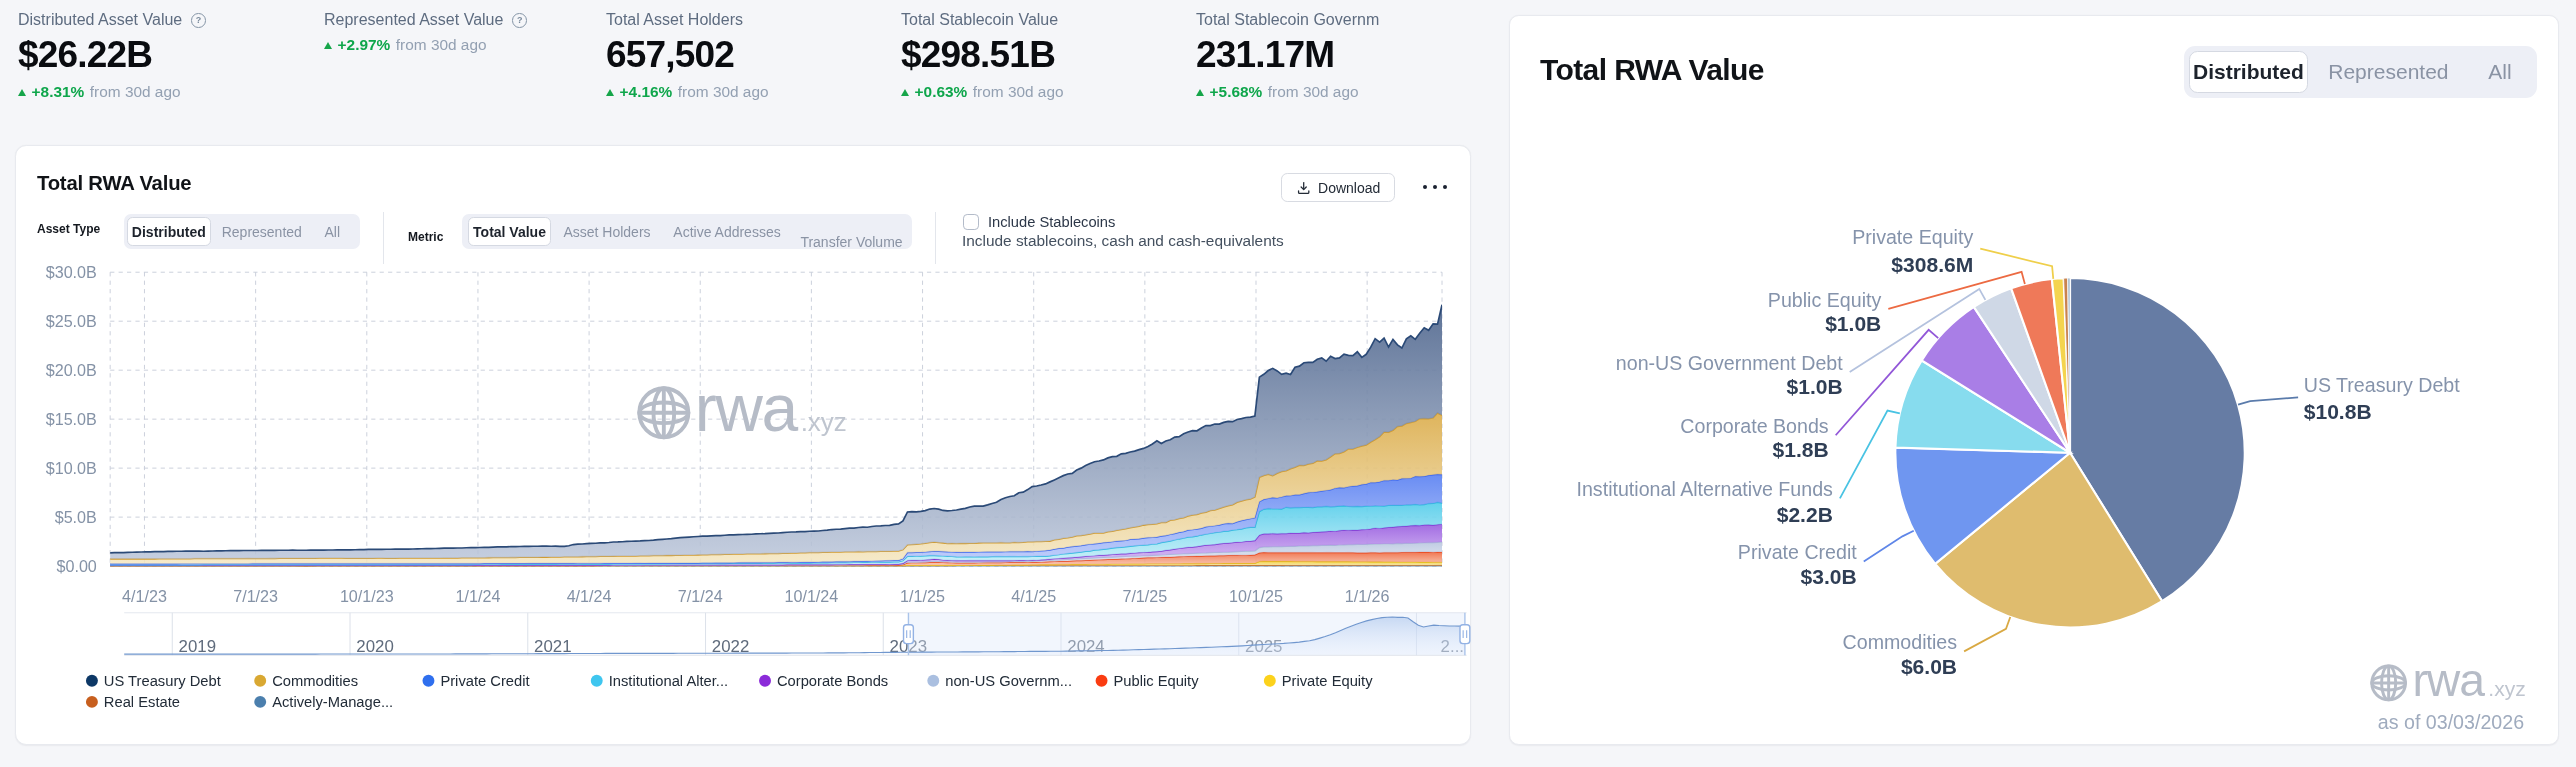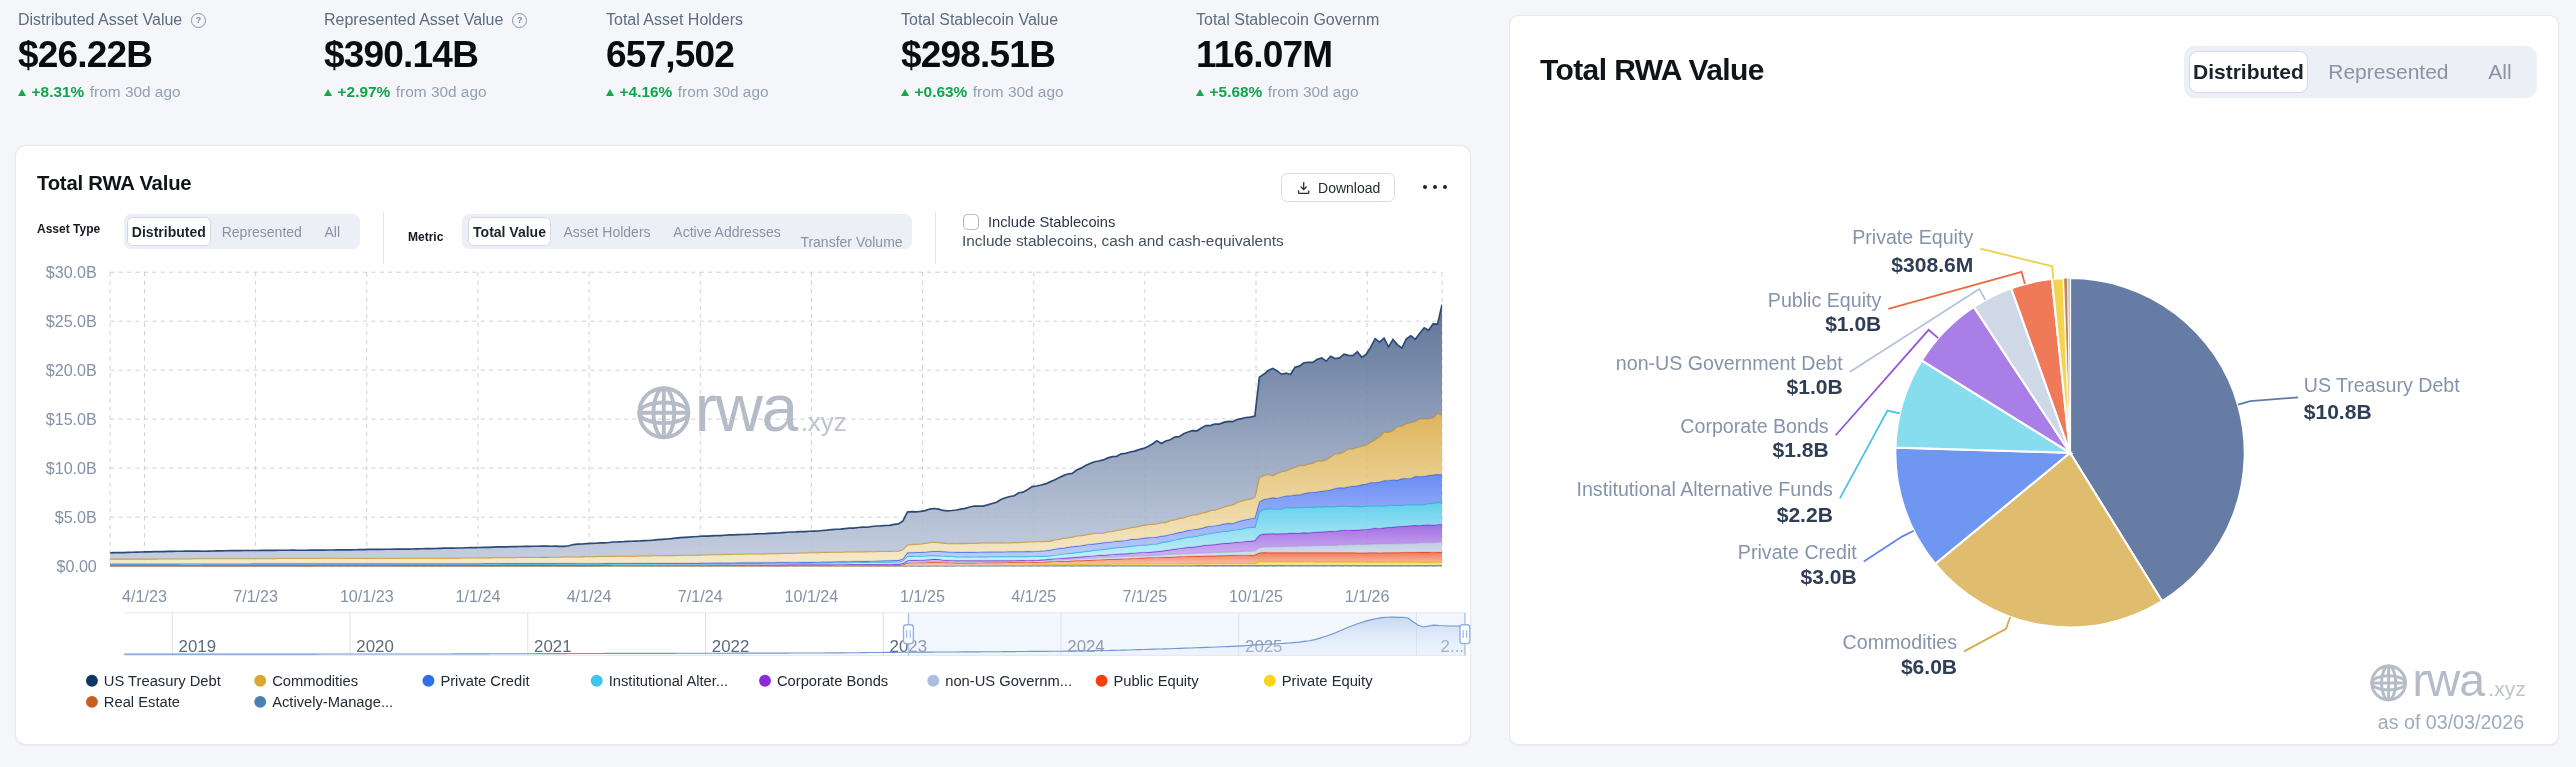--- a/index.html
+++ b/index.html
@@ -42,21 +42,20 @@
     <div class="stat-label">Distributed Asset Value<span class="qm">?</span></div>
     <div class="stat-value">$26.22B</div>
     <div class="stat-change">
       <span class="tri"></span>
       <span class="pct">+8.31%</span>
       <span class="since">from 30d ago</span>
     </div>
   </div>
 <div class="abs" style="left:313px;top:11.2px;margin-left:11px;">
     <div class="stat-label">Represented Asset Value<span class="qm">?</span></div>
-    <div class="stat-value">$390.14B</div>
     <div class="stat-change">
       <span class="tri"></span>
       <span class="pct">+2.97%</span>
       <span class="since">from 30d ago</span>
     </div>
   </div>
 <div class="abs" style="left:606px;top:11.2px;">
     <div class="stat-label">Total Asset Holders</div>
     <div class="stat-value">657,502</div>
     <div class="stat-change">
@@ -69,21 +68,21 @@
     <div class="stat-label">Total Stablecoin Value</div>
     <div class="stat-value">$298.51B</div>
     <div class="stat-change">
       <span class="tri"></span>
       <span class="pct">+0.63%</span>
       <span class="since">from 30d ago</span>
     </div>
   </div>
 <div class="abs" style="left:1196px;top:11.2px;">
     <div class="stat-label">Total Stablecoin Governm</div>
-    <div class="stat-value">116.07M</div>
+    <div class="stat-value">231.17M</div>
     <div class="stat-change">
       <span class="tri"></span>
       <span class="pct">+5.68%</span>
       <span class="since">from 30d ago</span>
     </div>
   </div>
 
 <svg class="abs" style="left:0;top:0;" width="2576" height="768" viewBox="0 0 3671 1094">
 <defs>
 <linearGradient id="g0" x1="0" y1="0" x2="0" y2="1">

